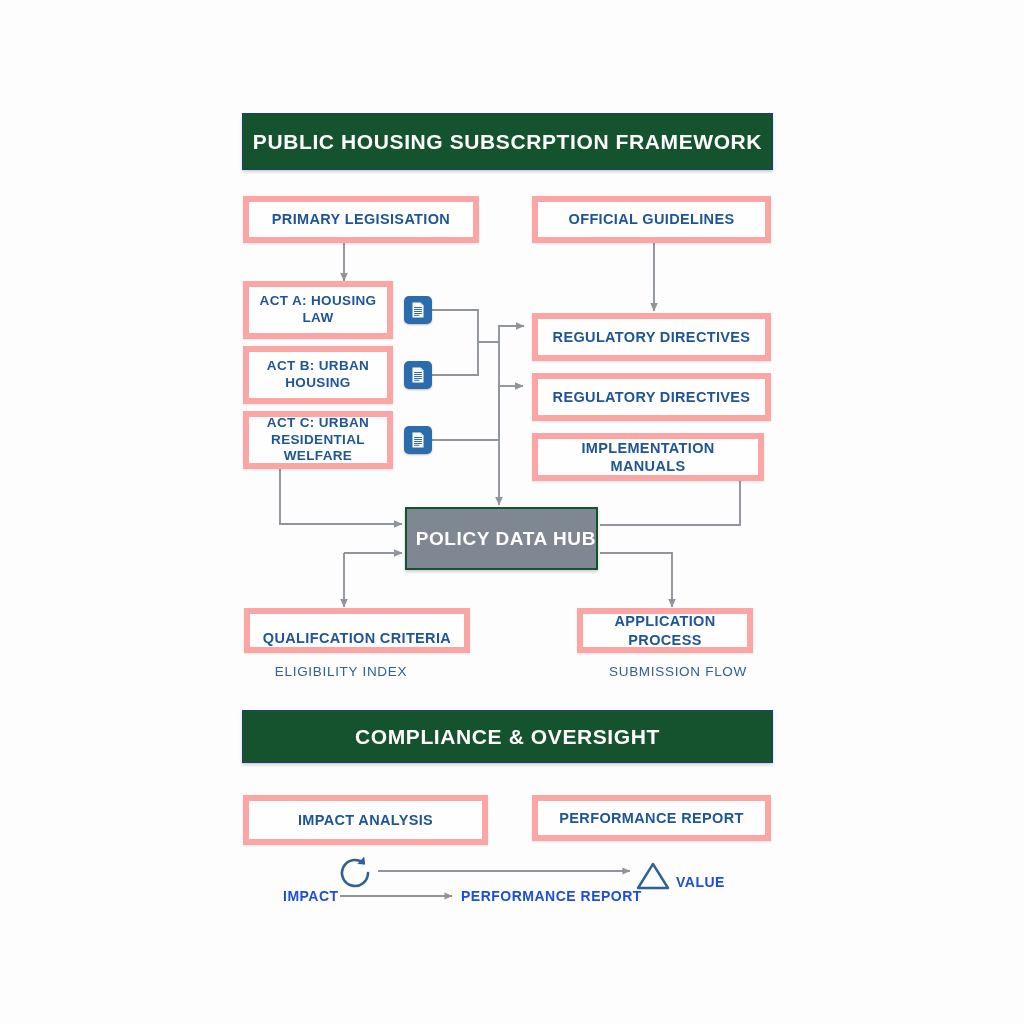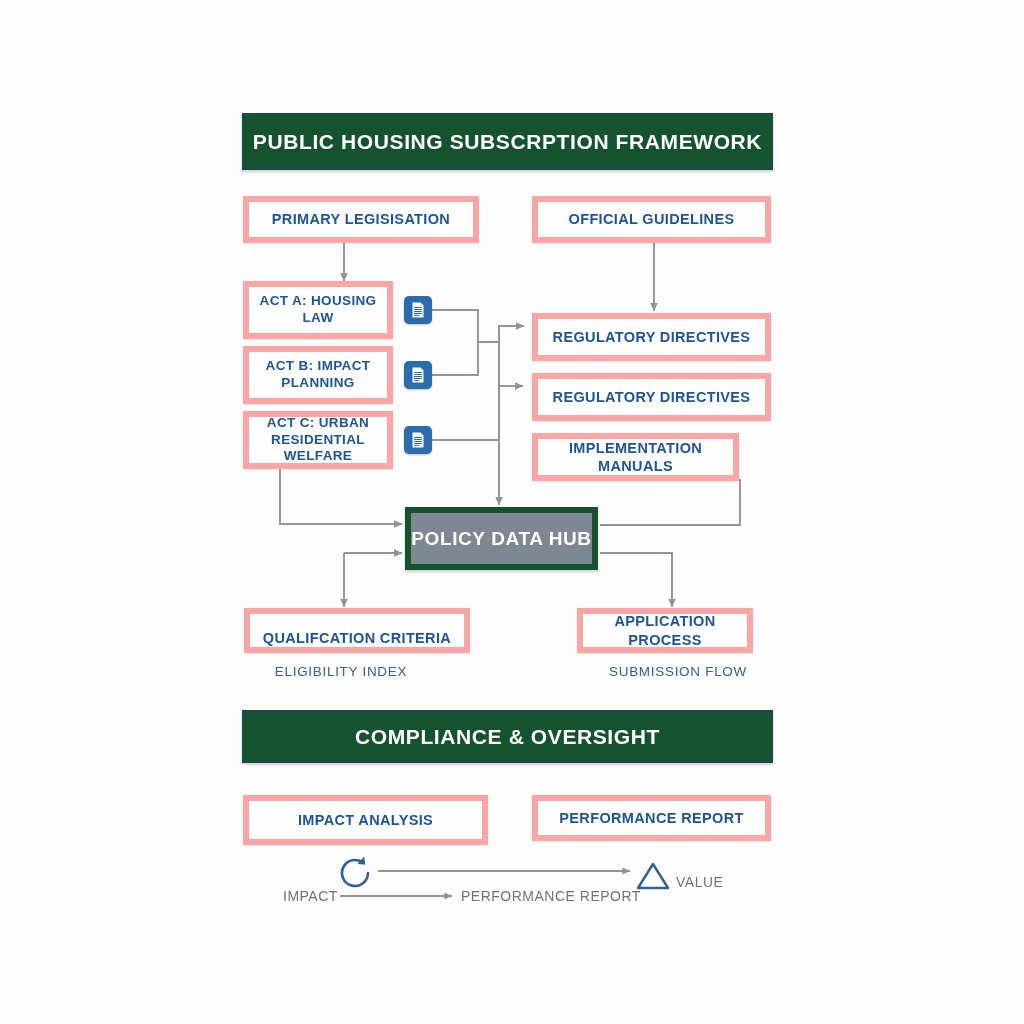--- a/index.html
+++ b/index.html
@@ -74,24 +74,24 @@
     font-size: 14.5px;
     letter-spacing: 0.35px;
     line-height: 1.25;
     padding: 0 8px;
   }
   .obox.small .obox-text { font-size: 13.5px; }
 
   
   .hub {
     background: #7f8792;
-    border: 6px solid #14532d;
+    border: 2px solid #14532d;
     display: flex;
     align-items: center;
-    justify-content: center;
+    justify-content: flex-end;
     box-shadow: 0 2px 3px rgba(0,0,0,0.18);
   }
   .hub .hub-text {
     color: #ffffff;
     font-weight: bold;
     font-size: 19px;
     letter-spacing: 0.6px;
     text-align: center;
   }
 
@@ -118,23 +118,23 @@
     align-items: center;
     justify-content: center;
     box-shadow: 0 1px 2px rgba(0,0,0,0.25);
     z-index: 3;
   }
   .doc-icon svg { display: block; }
 
   
   .legend-label {
     position: absolute;
-    color: #737373;
+    color: #1d4ed8;
     font-size: 14px;
-    font-weight: normal;
+    font-weight: bold;
     letter-spacing: 0.5px;
     white-space: nowrap;
     z-index: 2;
   }
   .legend-icon {
     position: absolute;
     z-index: 2;
   }
 </style>
 </head>
@@ -194,21 +194,21 @@
 
   <div class="node obox" style="left:532px; top:196px; width:239px; height:47px;">
     <span class="obox-text">OFFICIAL GUIDELINES</span>
   </div>
 
   <div class="node obox small" style="left:243px; top:281px; width:150px; height:58px;">
     <span class="obox-text">ACT A: HOUSING LAW</span>
   </div>
 
   <div class="node obox small" style="left:243px; top:346px; width:150px; height:58px;">
-    <span class="obox-text">ACT B: IMPACT PLANNING</span>
+    <span class="obox-text">ACT B: URBAN HOUSING</span>
   </div>
 
   <div class="node obox small" style="left:243px; top:411px; width:150px; height:58px;">
     <span class="obox-text">ACT C: URBAN RESIDENTIAL WELFARE</span>
   </div>
 
   <div class="doc-icon" style="left:404px; top:296px;">
     <svg width="18" height="18" viewBox="0 0 18 18" aria-hidden="true">
       <path d="M3.5 1.5 h8 l3 3 v12 h-11 z" fill="#ffffff"></path>
       <path d="M11.5 1.5 v3 h3 z" fill="#cfe0f0"></path>
@@ -251,21 +251,21 @@
   </div>
 
   <div class="node obox" style="left:532px; top:313px; width:239px; height:48px;">
     <span class="obox-text">REGULATORY DIRECTIVES</span>
   </div>
 
   <div class="node obox" style="left:532px; top:373px; width:239px; height:48px;">
     <span class="obox-text">REGULATORY DIRECTIVES</span>
   </div>
 
-  <div class="node obox" style="left:532px; top:433px; width:207px; height:48px;">
+  <div class="node obox" style="left:532px; top:433px; width:232px; height:48px;">
     <span class="obox-text">IMPLEMENTATION MANUALS</span>
   </div>
 
   <div class="node hub" style="left:405px; top:507px; width:193px; height:63px;">
     <span class="hub-text">POLICY DATA HUB</span>
   </div>
 
   <div class="node obox" style="left:244px; top:608px; width:226px; height:45px;align-items:flex-end;">
     <span class="obox-text">QUALIFCATION CRITERIA</span>
   </div>

